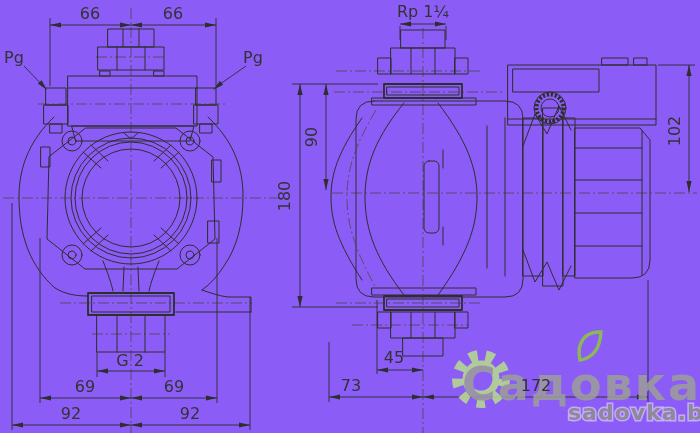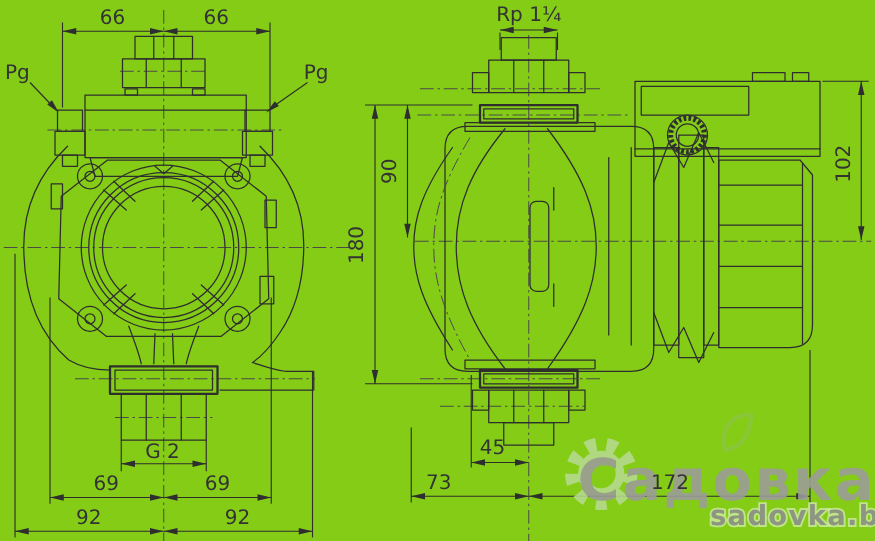--- a/index.html
+++ b/index.html
@@ -1,16 +1,16 @@
 <!DOCTYPE html>
 <html><head>
 <meta charset="utf-8">
 <style>
   html,body{margin:0;padding:0;background:#fff;}
-  #canvas{position:relative;width:700px;height:433px;background:#84cc16;overflow:hidden;
+  #canvas{position:relative;width:700px;height:433px;background:#8b5cf6;overflow:hidden;
           font-family:"DejaVu Sans",sans-serif;text-align:center;}
   svg{display:block}
   .s  {stroke:#2e2e2e;stroke-width:1;fill:none;stroke-linecap:round;stroke-linejoin:round}
   .s2 {stroke:#2e2e2e;stroke-width:1.8;fill:none;stroke-linejoin:round}
   .cl {stroke:#4a4a4a;stroke-width:.8;fill:none;stroke-dasharray:11 3 2 3}
   .dl {stroke:#2e2e2e;stroke-width:.9;fill:none}
   .ar {fill:#2e2e2e;stroke:none}
   text.d{font:16px "DejaVu Sans",sans-serif;fill:#333;text-anchor:middle}
   text.dl2{font:16px "DejaVu Sans",sans-serif;fill:#333;text-anchor:start}
   text.brand{font:bold 46px "DejaVu Sans",sans-serif;letter-spacing:2px}

